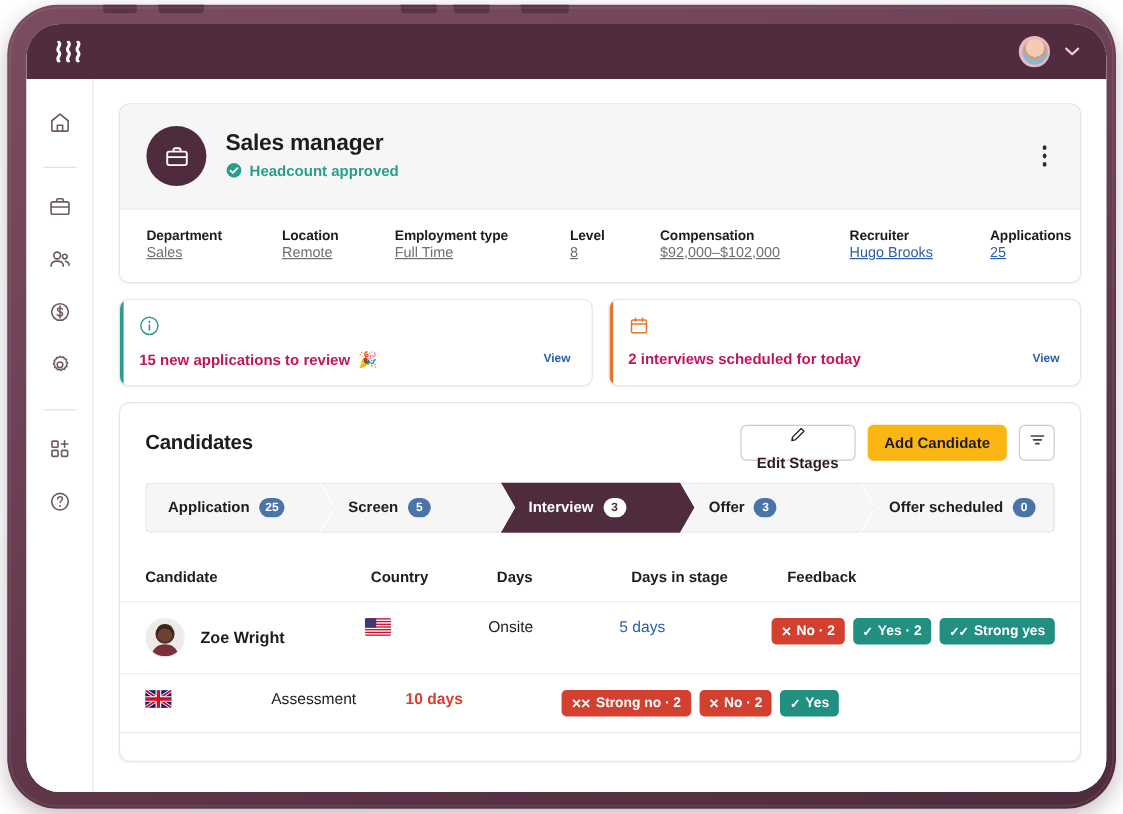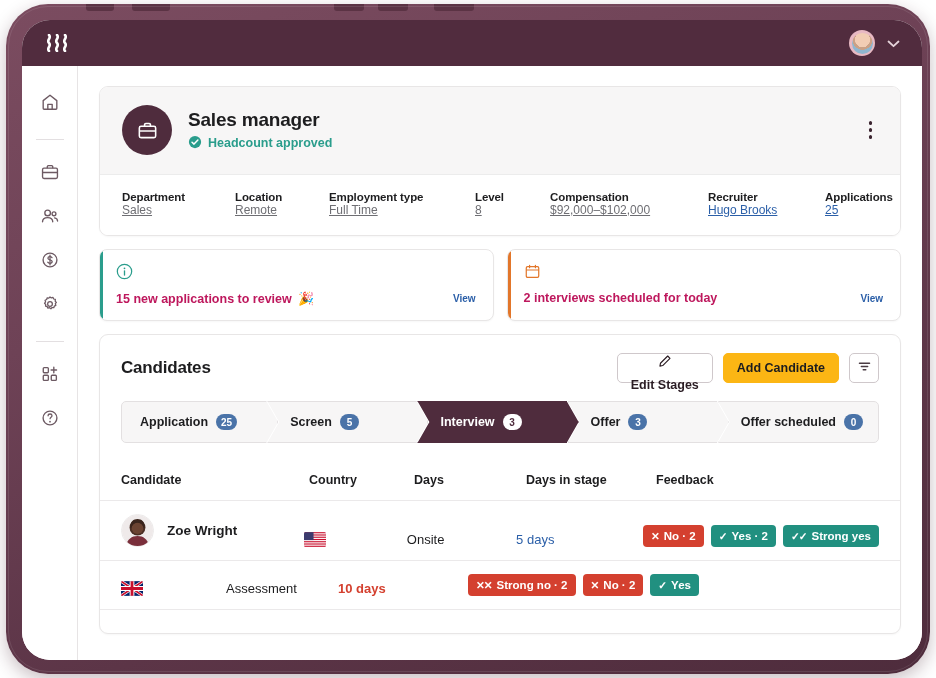--- a/index.html
+++ b/index.html
@@ -250,21 +250,21 @@
 
   
   #cand-table { margin-top: 18px; }
   #table-head {
     display: flex; align-items: center;
     padding: 0 21px 13px 21px;
     border-bottom: 1px solid #ebe9ea;
   }
   .th { font-size: 12.5px; font-weight: 600; color: #1d1d1f; }
   .tr {
-    display: flex; align-items: flex-end;
+    display: flex; align-items: flex-start;
     padding: 13px 21px;
     border-bottom: 1px solid #ebe9ea;
   }
   .col-candidate { width: 188px; display: flex; align-items: center; gap: 13px; }
   .col-country { width: 105px; }
   .col-stage { width: 112px; }
   .col-days { width: 130px; }
   .col-feedback { flex: 1 1 auto; display: flex; gap: 7px; align-items: center; }
   .cand-avatar {
     width: 33px; height: 33px; border-radius: 50%;

